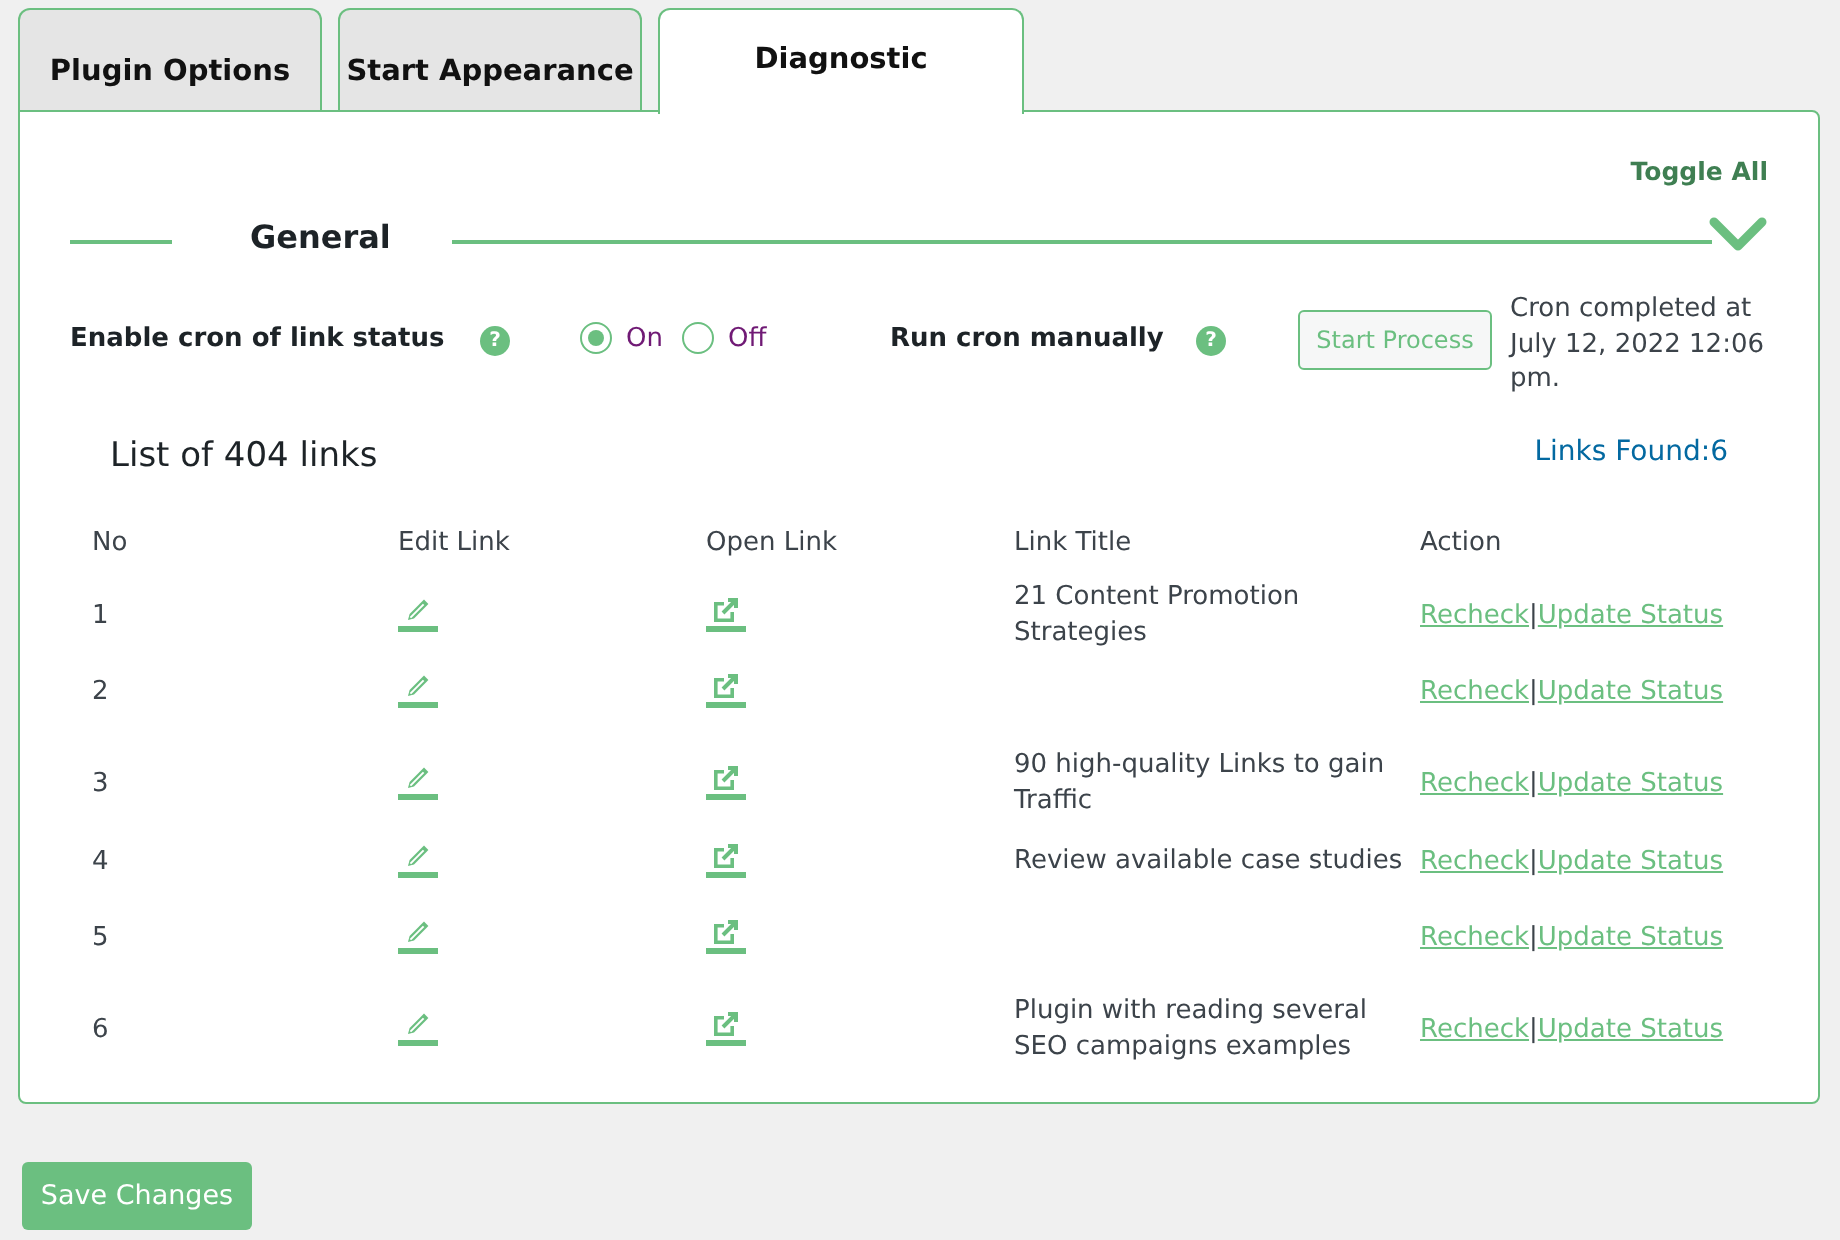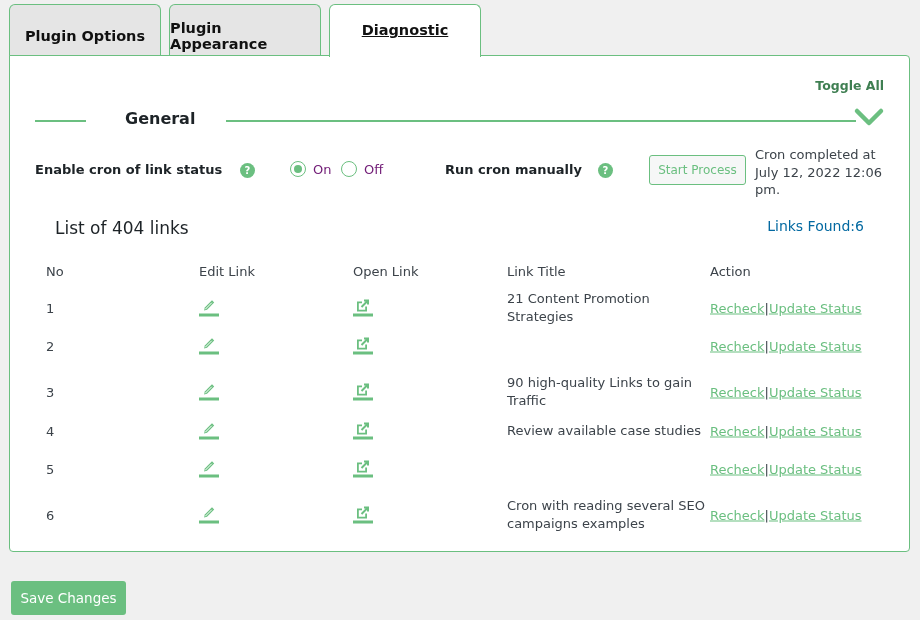--- a/index.html
+++ b/index.html
@@ -11,21 +11,21 @@
     position: absolute; top: 0; height: 64px;
     border: 1px solid #6bbf80; border-bottom: none;
     border-radius: 6px 6px 0 0;
     background: #e5e5e5;
     font-weight: bold; font-size: 14.5px; color: #111;
     display: flex; align-items: center; justify-content: center;
     padding-bottom: 2px; cursor: pointer;
   }
   .tab.t1 { left: 0; width: 152px; }
   .tab.t2 { left: 160px; width: 152px; }
-  .tab.t3 { left: 320px; width: 152px; background: #fff; height: 53px; z-index: 3; text-decoration: underline; }
+  .tab.t3 { left: 320px; width: 183px; background: #fff; height: 53px; z-index: 3; }
 
   .panel {
     position: absolute; top: 55px; left: 9px; width: 901px; height: 497px;
     background: #fff; border: 1px solid #6bbf80; border-radius: 0 4px 4px 4px;
     z-index: 2;
   }
 
   .toggle-all {
     position: absolute; top: 22px; right: 25px;
     font-size: 12.5px; font-weight: bold; color: #3f7f52; cursor: pointer;
@@ -84,21 +84,21 @@
   }
 </style>
 </head>
 <body>
 
 <div class="tabs">
   <div class="tab t1">
       <span>Plugin Options</span>
     </div>
   <div class="tab t2">
-      <span>Plugin Appearance</span>
+      <span>Start Appearance</span>
     </div>
   <div class="tab t3">
       <span>Diagnostic</span>
     </div>
 </div>
 
 <div class="panel">
   <div class="toggle-all">Toggle All</div>
 
   <div class="section-head">
@@ -269,21 +269,21 @@
       </span>
     </div>
     <div class="cell c-open">
       <span class="icon-link">
         <svg width="16" height="16" viewBox="0 0 16 16">
                 <path d="M2 4 H7 V5.8 H3.8 V12.2 H10.2 V9 H12 V14 H2 Z" fill="#6bbf80"></path>
                 <path d="M6.5 9.5 L12.5 3.5 M9 3 H13 V7" stroke="#6bbf80" stroke-width="2" fill="none"></path>
               </svg>
       </span>
     </div>
-    <div class="cell c-title">Cron with reading several SEO campaigns examples</div>
+    <div class="cell c-title">Plugin with reading several SEO campaigns examples</div>
     <div class="cell c-action">
       <span class="action-link">Recheck</span><span class="sep">|</span><span class="action-link">Update Status</span>
     </div>
   </div>
       </div>
   </div>
 </div>
 
 <div class="save-btn">Save Changes</div>
 

